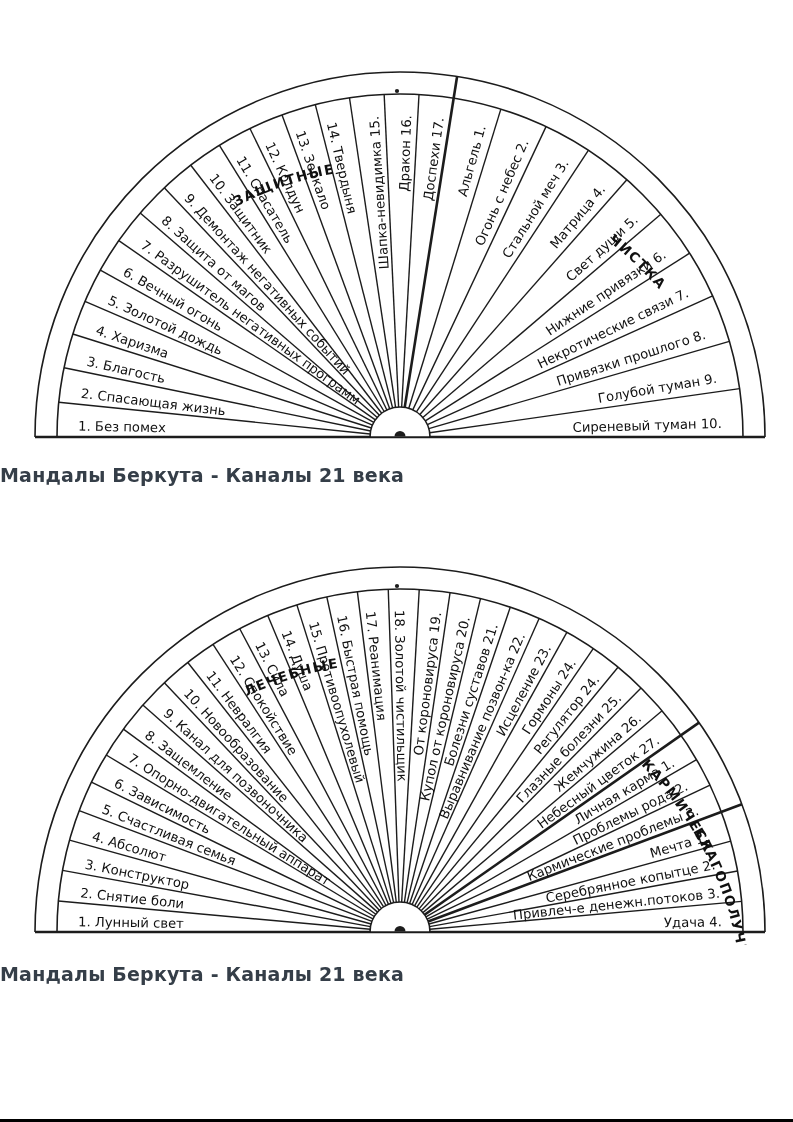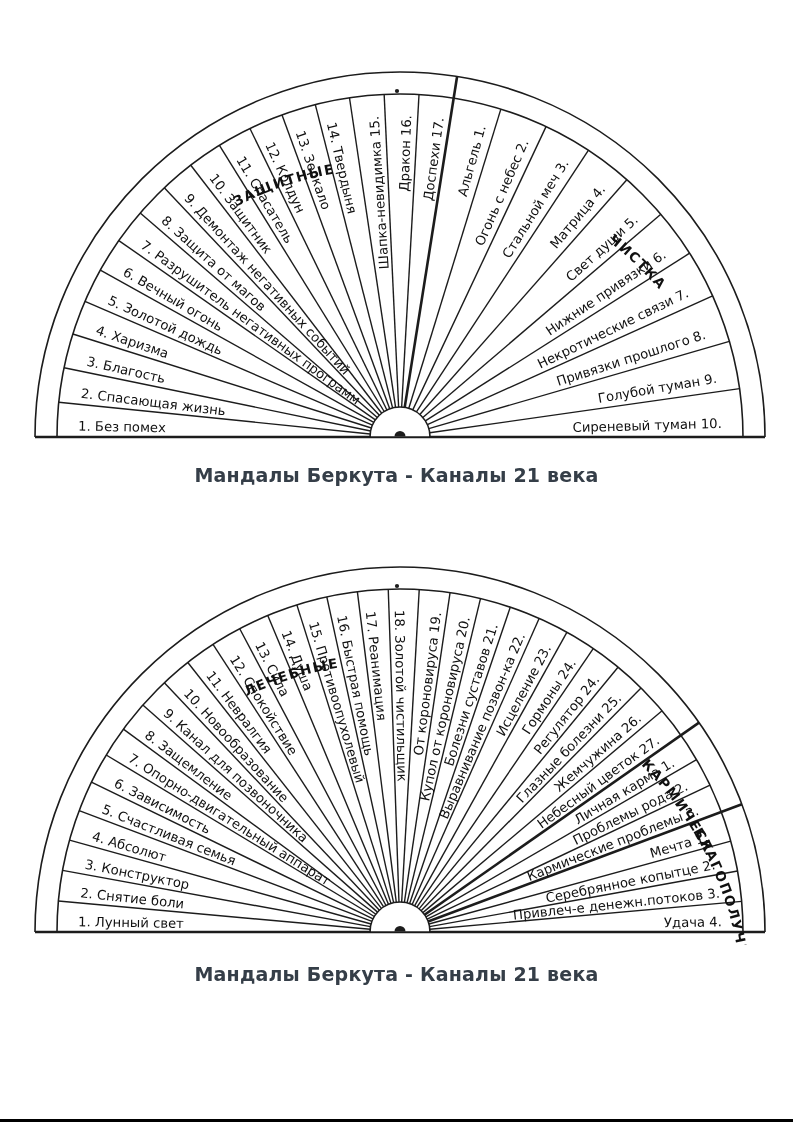--- a/index.html
+++ b/index.html
@@ -9,21 +9,21 @@
     background:#ffffff;
     overflow:hidden;
     font-family:"DejaVu Sans","Liberation Sans",sans-serif;
   }
   .fan-wrap{position:absolute;left:0;width:793px;}
   #fan1-wrap{top:0;height:455px;}
   #fan2-wrap{top:555px;height:390px;}
   svg{display:block;}
   .caption{
     position:absolute;left:0;width:793px;
-    text-align:center;
+    text-align:left;
     font-weight:bold;
     font-size:19px;
     color:#353e48;
     letter-spacing:0.2px;
   }
   #caption1{top:464px;}
   #caption2{top:963px;}
   .page-bottom-rule{
     position:absolute;left:0;bottom:0;
     width:793px;height:3px;

